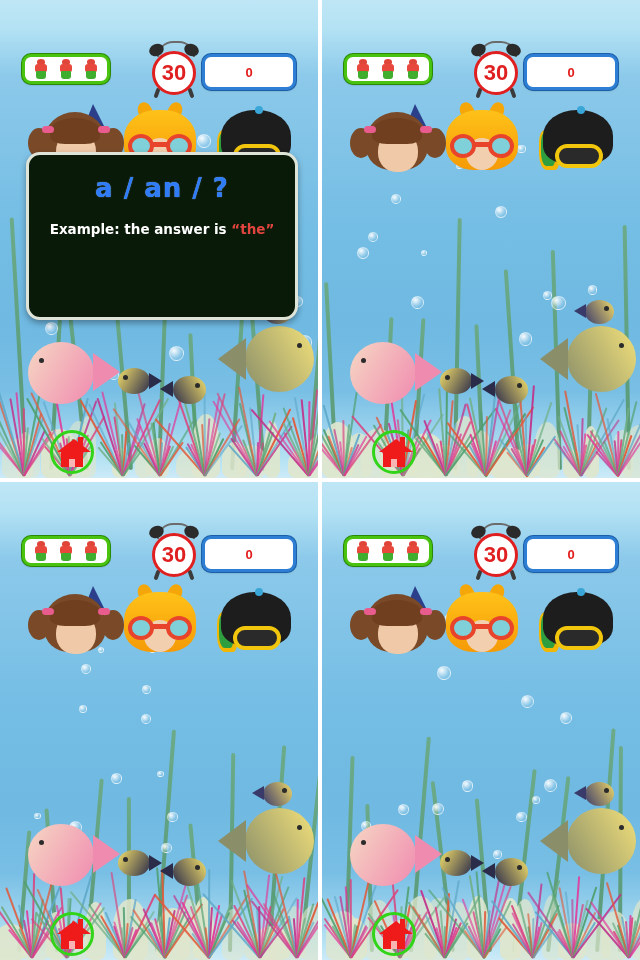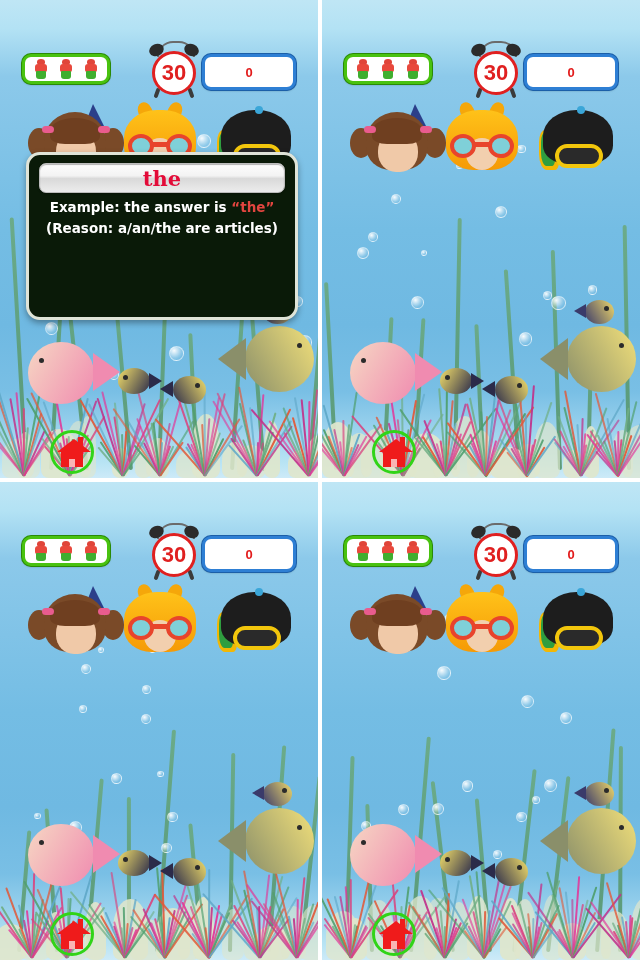--- a/index.html
+++ b/index.html
@@ -366,27 +366,26 @@
       <div class="head capboy" style="left:215px;top:0;width:82px;height:64px;">
         <i class="side"></i>
             <i class="sideg"></i>
             <i class="cap"></i>
             <i class="knob"></i>
             <i class="goggle"></i>
       </div>
     </div>
 
   <div class="card card-black">
+    <div class="q-line">a  /  an  /  ?</div>
     <div class="opt-row">
-      <div class="opt">the</div>
     </div>
     <div class="expl">
       <span>Example:  the answer is </span><span class="hl">“the”</span>
     </div>
-    <div class="expl">(Reason: a/an/the are articles)</div>
   </div>
 
     <div class="home">
       <i class="chim"></i>
           <i class="roof"></i>
           <i class="base"></i>
           <i class="door"></i>
     </div>
   </div>
 

